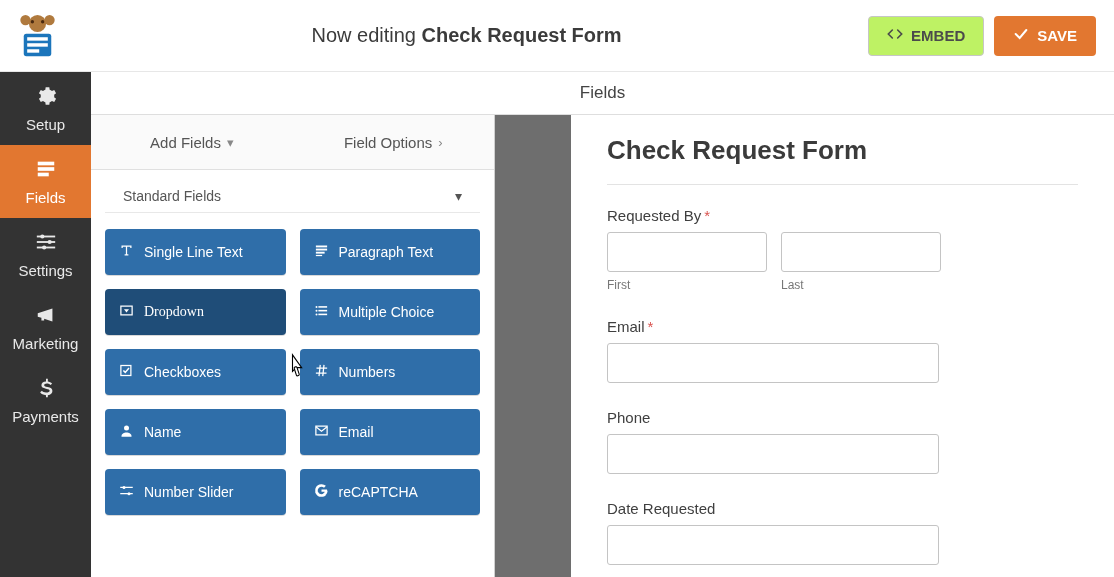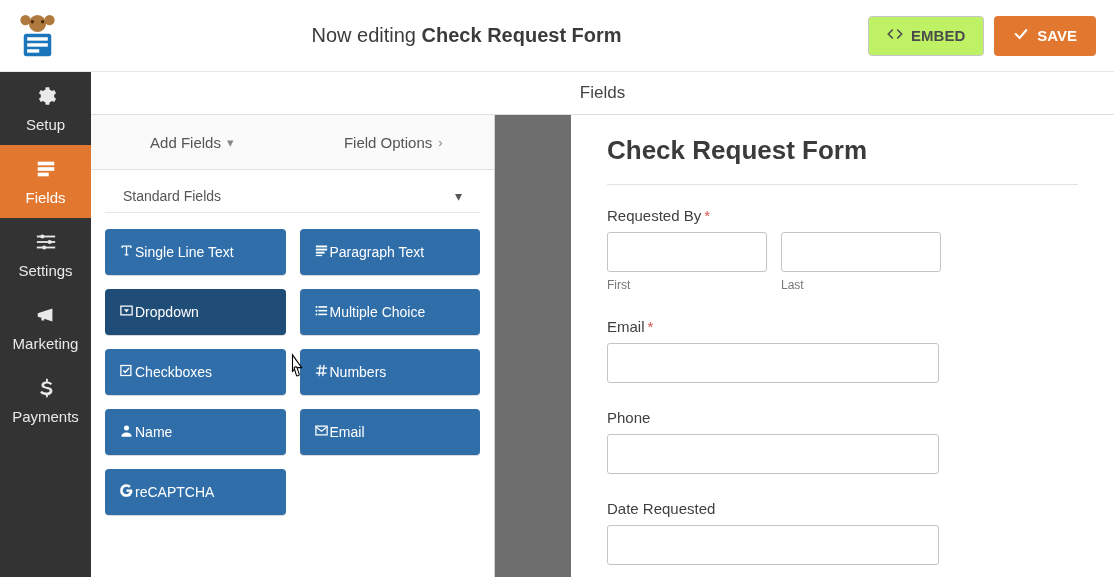--- a/index.html
+++ b/index.html
@@ -154,28 +154,29 @@
     gap:14px;
     padding:0 14px 24px 14px;
   }
   .field-btn{
     height:46px;
     background:var(--blue);
     color:#fff;
     border:none;
     border-radius:4px;
     display:flex;align-items:center;
-    gap:1px;
+    gap:10px;
     padding:0 14px;
     font-size:14px;
     cursor:grab;
     box-shadow:0 1px 0 rgba(0,0,0,.15);
   }
   .field-btn.hover{
     background:var(--blue-dark);
+    font-family:Liberation Serif, serif;
   }
   .field-btn svg{width:15px;height:15px;fill:#fff;flex:0 0 auto;}
   .cursor{
     position:absolute;
     left:196px; top:238px;
     width:22px;height:26px;
     pointer-events:none;
   }
   
   .gutter{width:76px;background:#6e6e6e;}
@@ -373,20 +374,29 @@
               </div>
               <div class="field-btn">
                 <span><svg viewBox="0 0 24 24">
                     <rect x="3" y="5" width="18" height="14" fill="none" stroke="#fff" stroke-width="2"></rect>
                     <path d="M3 6l9 7 9-7" fill="none" stroke="#fff" stroke-width="2"></path>
                   </svg></span>
                 <span>Email</span>
               </div>
               <div class="field-btn">
                 <span><svg viewBox="0 0 24 24">
+                    <rect x="2" y="6" width="20" height="2"></rect>
+                    <rect x="2" y="16" width="20" height="2"></rect>
+                    <circle cx="8" cy="7" r="2.4"></circle>
+                    <circle cx="16" cy="17" r="2.4"></circle>
+                  </svg></span>
+                <span>Number Slider</span>
+              </div>
+              <div class="field-btn">
+                <span><svg viewBox="0 0 24 24">
                     <path d="M21 12.2c0-.7-.06-1.2-.18-1.8H12v3.4h5.1c-.2 1.2-1 2.3-2.2 3v2.5h3.5c2.1-1.9 3.3-4.6 3.3-7.1z" fill="#fff"></path>
                     <path d="M12 22c2.9 0 5.3-1 7-2.6l-3.5-2.5c-1 .7-2.2 1-3.5 1-2.7 0-5-1.8-5.8-4.3H2.6v2.6A10 10 0 0 0 12 22z" fill="#fff"></path>
                     <path d="M6.2 13.6A6 6 0 0 1 6 12c0-.6.1-1.1.2-1.6V7.8H2.6A10 10 0 0 0 2 12c0 1.5.3 3 .6 4.2l3.6-2.6z" fill="#fff"></path>
                     <path d="M12 5.9c1.6 0 3 .6 4 1.6l3-3A10 10 0 0 0 12 2 10 10 0 0 0 2.6 7.8l3.6 2.6C7 8 9.3 5.9 12 5.9z" fill="#fff"></path>
                   </svg></span>
                 <span>reCAPTCHA</span>
               </div>
             </div>
         </div>
 

